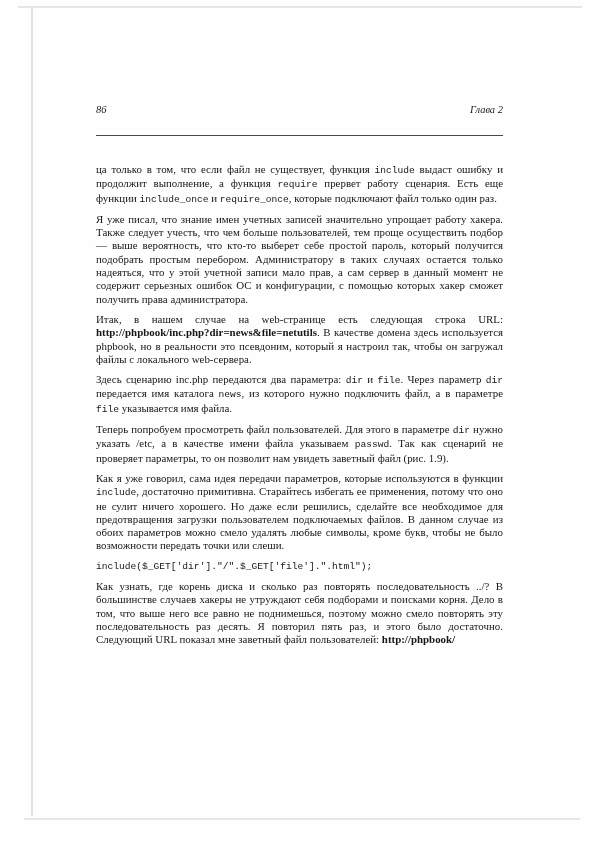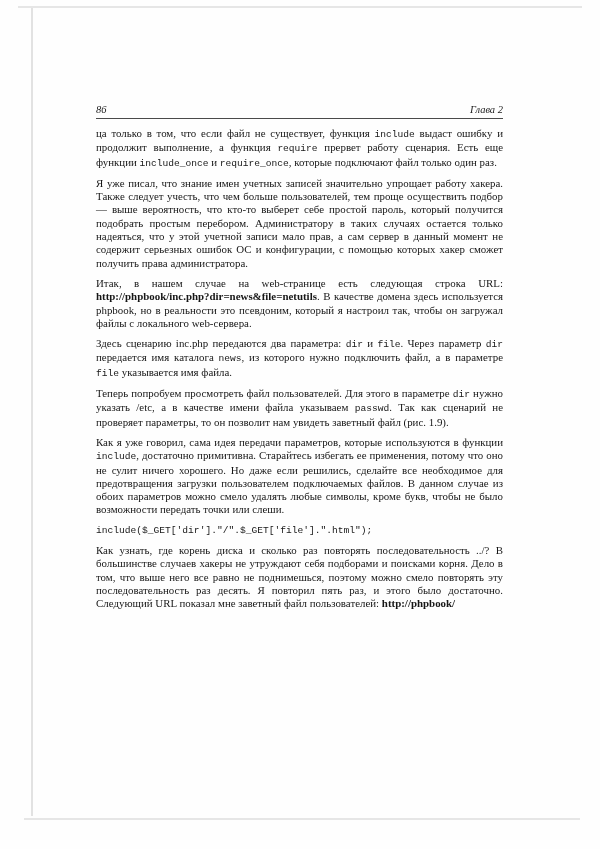--- a/index.html
+++ b/index.html
@@ -36,24 +36,24 @@
     width: 407px;
   }
   .running-head {
     display: flex;
     justify-content: space-between;
     align-items: baseline;
     font-size: 10.5px;
     font-style: italic;
     color: #222;
     border-bottom: 1px solid #4a4a4a;
-    padding-bottom: 3px;
+    padding-bottom: 20px;
   }
   .body-text {
-    margin-top: 8px;
+    margin-top: 27px;
     font-size: 10.9px;
     line-height: 13.3px;
     text-align: justify;
     color: #161616;
   }
   .body-text p {
     margin: 0 0 7px 0;
   }
   .body-text p.code-line {
     font-family: "Liberation Mono", "DejaVu Sans Mono", monospace;

